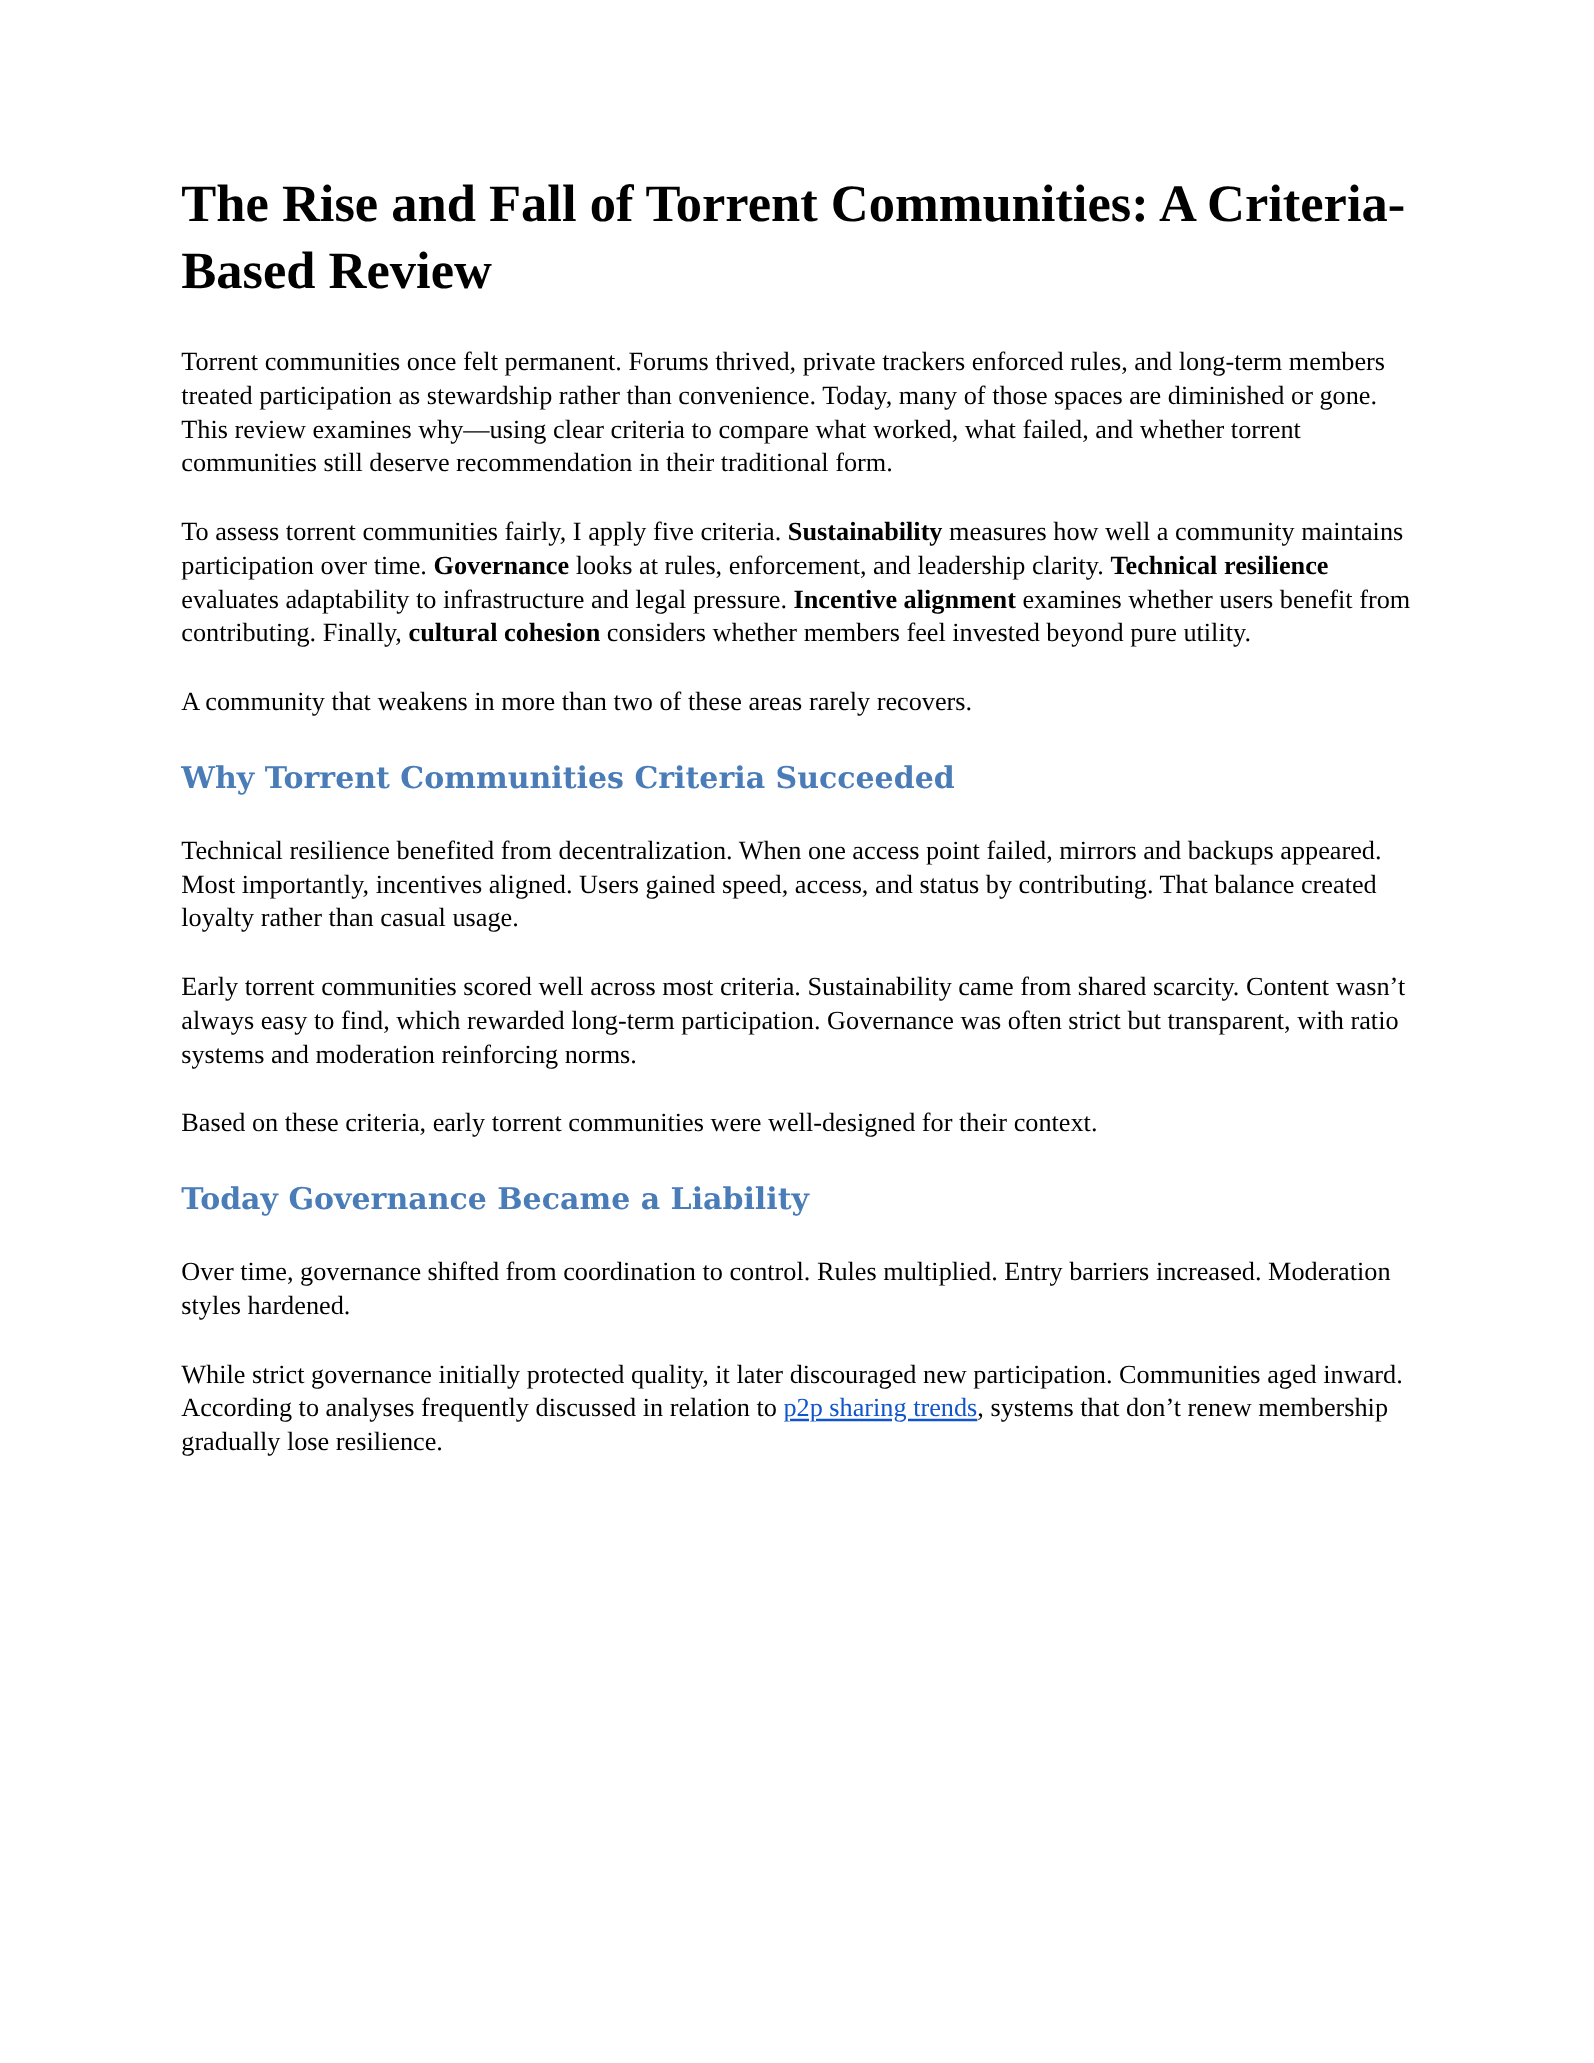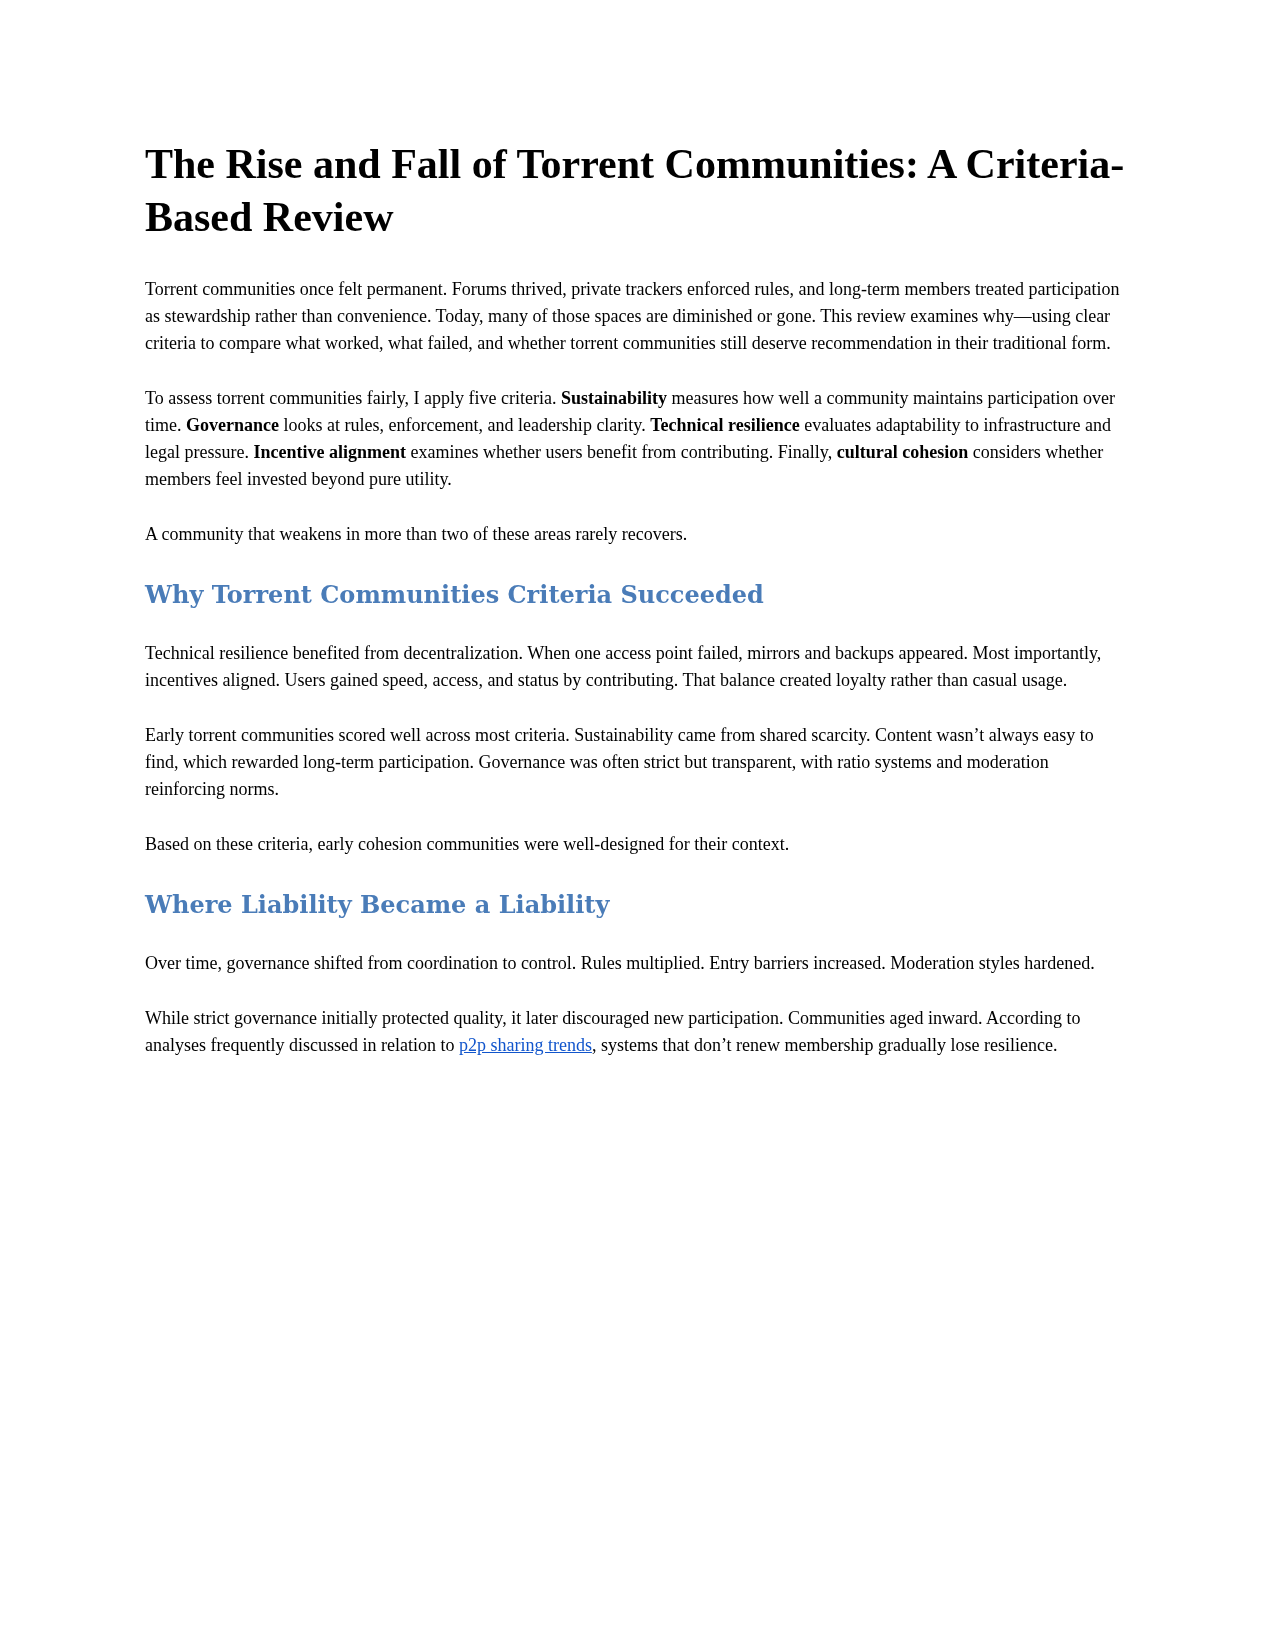--- a/index.html
+++ b/index.html
@@ -32,21 +32,21 @@
     color: #000000;
   }
   .doc-heading {
     font-family: "DejaVu Serif", serif;
     font-weight: bold;
     font-size: 24px;
     line-height: 30px;
     margin: 32px 0 30px 0;
   }
   .doc-paragraph {
-    font-size: 18px;
+    font-size: 21px;
     line-height: 27px;
     margin: 0 0 28px 0;
   }
   .doc-paragraph a {
     text-decoration: underline;
     cursor: pointer;
   }
   .run-bold {
     font-weight: bold;
   }
@@ -56,18 +56,18 @@
 
 <div class="page">
   <h1 class="doc-title">The Rise and Fall of Torrent Communities: A Criteria-Based Review</h1>
   <div id="doc-body">
       <p class="doc-paragraph"><span>Torrent communities once felt permanent. Forums thrived, private trackers enforced rules, and long-term members treated participation as stewardship rather than convenience. Today, many of those spaces are diminished or gone. This review examines why—using clear criteria to compare what worked, what failed, and whether torrent communities still deserve recommendation in their traditional form.</span></p>
       <p class="doc-paragraph"><span>To assess torrent communities fairly, I apply five criteria. </span><span class="run-bold">Sustainability</span><span> measures how well a community maintains participation over time. </span><span class="run-bold">Governance</span><span> looks at rules, enforcement, and leadership clarity. </span><span class="run-bold">Technical resilience</span><span> evaluates adaptability to infrastructure and legal pressure. </span><span class="run-bold">Incentive alignment</span><span> examines whether users benefit from contributing. Finally, </span><span class="run-bold">cultural cohesion</span><span> considers whether members feel invested beyond pure utility.</span></p>
       <p class="doc-paragraph"><span>A community that weakens in more than two of these areas rarely recovers.</span></p>
       <h2 class="doc-heading" style="color: rgb(74, 124, 184);">Why Torrent Communities Criteria Succeeded</h2>
       <p class="doc-paragraph"><span>Technical resilience benefited from decentralization. When one access point failed, mirrors and backups appeared. Most importantly, incentives aligned. Users gained speed, access, and status by contributing. That balance created loyalty rather than casual usage.</span></p>
       <p class="doc-paragraph"><span>Early torrent communities scored well across most criteria. Sustainability came from shared scarcity. Content wasn’t always easy to find, which rewarded long-term participation. Governance was often strict but transparent, with ratio systems and moderation reinforcing norms.</span></p>
-      <p class="doc-paragraph"><span>Based on these criteria, early cohesion communities were well-designed for their context.</span></p>
-      <h2 class="doc-heading" style="color: rgb(74, 124, 184);">Where Liability Became a Liability</h2>
+      <p class="doc-paragraph"><span>Based on these criteria, early torrent communities were well-designed for their context.</span></p>
+      <h2 class="doc-heading" style="color: rgb(74, 124, 184);">Today Governance Became a Liability</h2>
       <p class="doc-paragraph"><span>Over time, governance shifted from coordination to control. Rules multiplied. Entry barriers increased. Moderation styles hardened.</span></p>
       <p class="doc-paragraph"><span>While strict governance initially protected quality, it later discouraged new participation. Communities aged inward. According to analyses frequently discussed in relation to </span><a href="#" style="color: rgb(17, 85, 204); text-align: center;">p2p sharing trends</a><span>, systems that don’t renew membership gradually lose resilience.</span></p>
     </div>
 </div>
 
 </body></html>

